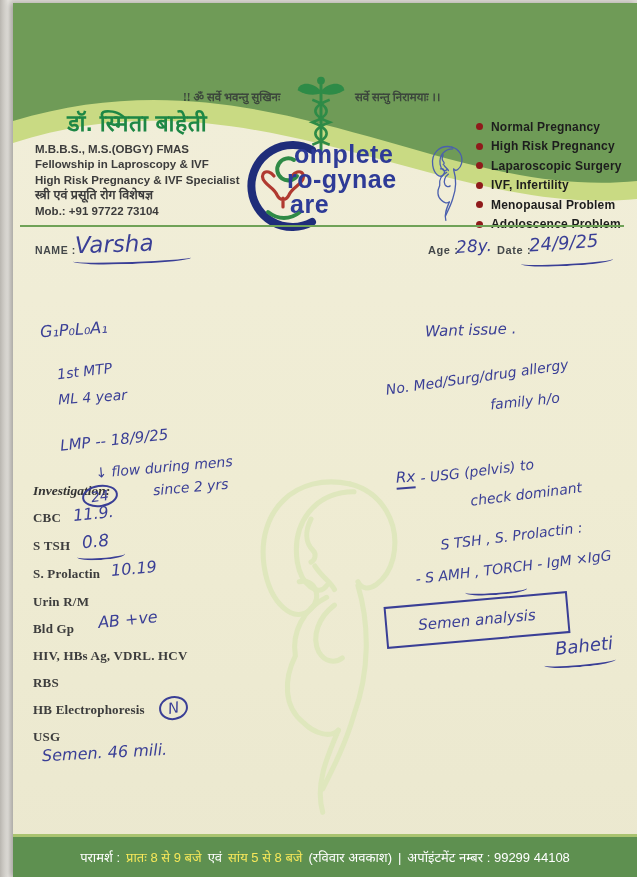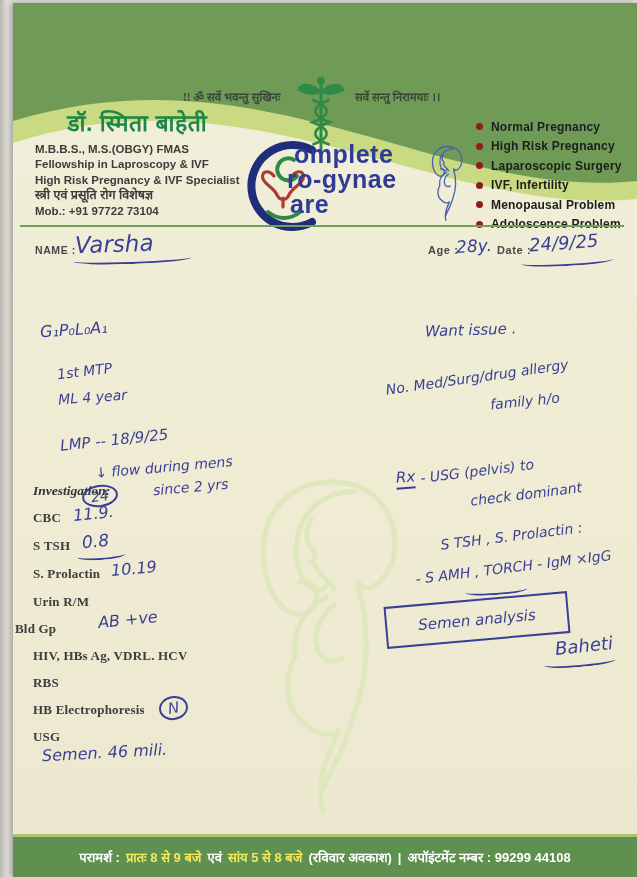--- a/index.html
+++ b/index.html
@@ -37,21 +37,21 @@
   
   .inv{font-family:"Liberation Serif",serif;font-size:13px;font-weight:600;color:#3d3d3d;letter-spacing:.2px;}
   .inv-head{font-family:"Liberation Serif",serif;font-size:13.5px;font-weight:bold;font-style:italic;color:#333;}
   
   .hw{font-family:"DejaVu Sans",sans-serif;font-style:italic;color:#3a3f96;white-space:nowrap;}
   .swoosh{border-bottom:2px solid #3a3f96;border-radius:50%;height:7px;}
   .circle{border:2px solid #3a3f96;border-radius:50%;padding:1px 7px;display:inline-block;}
   .hwbox{border:2px solid #3a3f96;display:flex;align-items:center;justify-content:center;}
   
   #footer-band{position:absolute;left:0;bottom:0;width:624px;height:40px;background:#5e9050;border-top:3px solid #a9c36f;display:flex;align-items:center;justify-content:center;}
-  #footer-band .ft{font-size:13px;font-weight:bold;color:#ffffff;margin:0 3px;white-space:nowrap;}
+  #footer-band .ft{font-size:13px;font-weight:normal;color:#ffffff;margin:0 3px;white-space:nowrap;}
   #footer-band .ft.yellow{color:#f7e85a;}
   
   #watermark{color:#dfe7bd;}
   #logo-lady{color:#4a5fae;}
 </style>
 </head>
 <body>
 
 <div id="page">
   <div id="paper">
@@ -185,21 +185,21 @@
 
     <div class="abs inv" style="left:20px;top:535px;">S TSH</div>
     <div class="abs hw" style="left:69px;top:528px;font-size:17px;transform:rotate(-5deg);">0.8</div>
     <div class="abs swoosh" style="left:64px;top:548px;width:48px;transform:rotate(-4deg);"></div>
 
     <div class="abs inv" style="left:20px;top:563px;">S. Prolactin</div>
     <div class="abs hw" style="left:98px;top:556px;font-size:16px;transform:rotate(-5deg);">10.19</div>
 
     <div class="abs inv" style="left:20px;top:591px;">Urin  R/M</div>
 
-    <div class="abs inv" style="left:2px;top:618px;font-family:Liberation Serif, serif;">Bld Gp</div>
+    <div class="abs inv" style="left:20px;top:618px;font-family:Liberation Serif, serif;">Bld Gp</div>
     <div class="abs hw" style="left:85px;top:607px;font-size:16px;transform:rotate(-6deg);">AB +ve</div>
 
     <div class="abs inv" style="left:20px;top:645px;">HIV, HBs Ag, VDRL. HCV</div>
 
     <div class="abs inv" style="left:20px;top:672px;">RBS</div>
 
     <div class="abs inv" style="left:20px;top:699px;">HB Electrophoresis</div>
     <div class="abs hw circle" style="left:146px;top:693px;font-size:15px;transform:rotate(-10deg);">N</div>
 
     <div class="abs inv" style="left:20px;top:726px;">USG</div>

